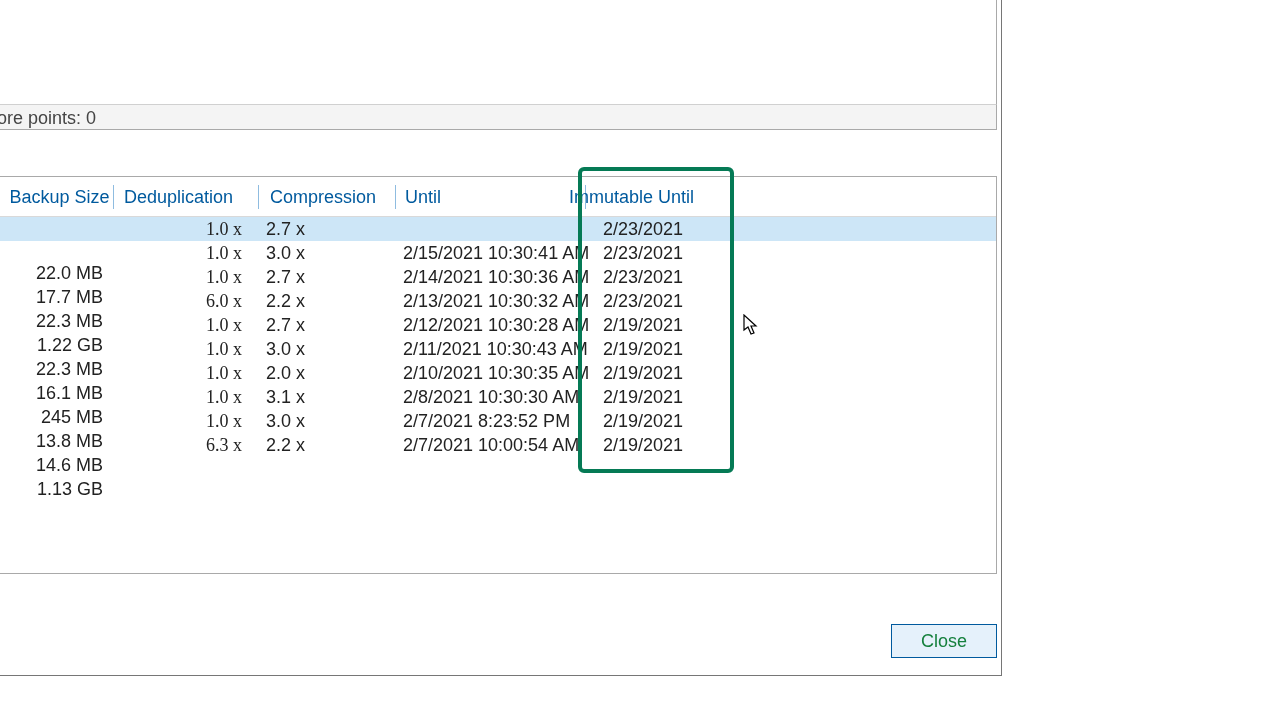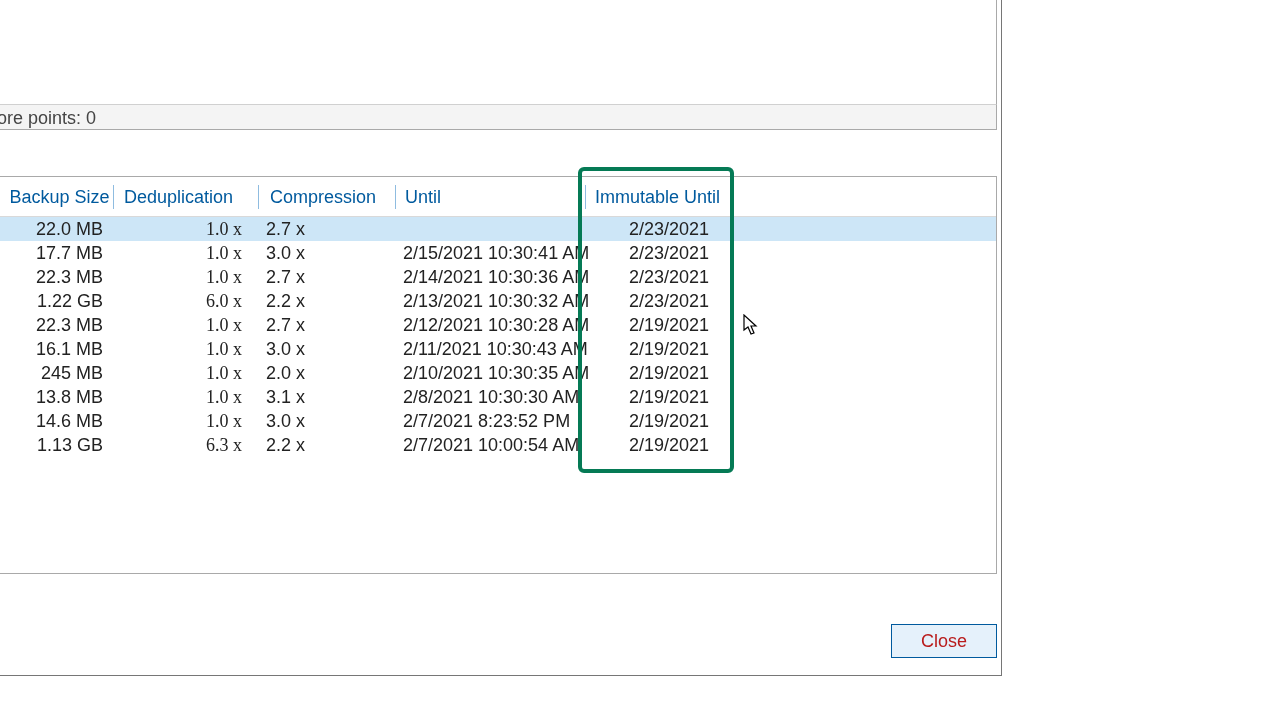--- a/index.html
+++ b/index.html
@@ -95,21 +95,21 @@
     top: 8px;
     width: 1px;
     height: 24px;
     background: #8fbce0;
   }
   
   .c-size  { left: 10px;  width: 115px; text-align: center; }
   .c-dedup { left: 130px; width: 140px; text-align: left; }
   .c-comp  { left: 276px; width: 130px; text-align: left; }
   .c-date  { left: 411px; width: 185px; text-align: left; }
-  .c-immu  { left: 601px; width: 140px; text-align: left; }
+  .c-immu  { left: 575px; width: 140px; text-align: left; }
 
   .sep-dedup { left: 123px; }
   .sep-comp  { left: 268px; }
   .sep-date  { left: 405px; }
   .sep-immu  { left: 595px; }
 
   
   .tbody {
     position: relative;
   }
@@ -123,21 +123,21 @@
     background: #cde6f7;
   }
   .td {
     position: absolute;
     top: 0;
     height: 24px;
     line-height: 24px;
     box-sizing: border-box;
   }
   
-  .td.c-size  { text-align: right; padding-right: 12px; }
+  .td.c-size  { text-align: right; padding-right: 12px; margin-top: 44px; }
   .td.c-dedup { text-align: right; padding-right: 18px; font-family: Liberation Serif, serif; }
   .td.c-comp  { text-align: left; padding-right: 12px; }
   .td.c-date  { text-align: left;  padding-left: 2px; }
   .td.c-immu  { text-align: left;  padding-left: 2px; margin-left: 36px; }
 
   
   .highlight-frame {
     position: absolute;
     pointer-events: none;
     border: 4px solid #057a55;
@@ -163,21 +163,21 @@
   .close-btn {
     position: absolute;
     left: 891px;
     top: 624px;
     width: 106px;
     height: 34px;
     background: #e5f1fb;
     border: 1px solid #005a9e;
     text-align: center;
     line-height: 32px;
-    color: #b91c1c;
+    color: #15803d;
     box-sizing: border-box;
     font-family: inherit;
     font-size: 18px;
     padding: 0;
   }
 </style>
 </head>
 <body>
 
 <div class="dialog-frame"></div>

